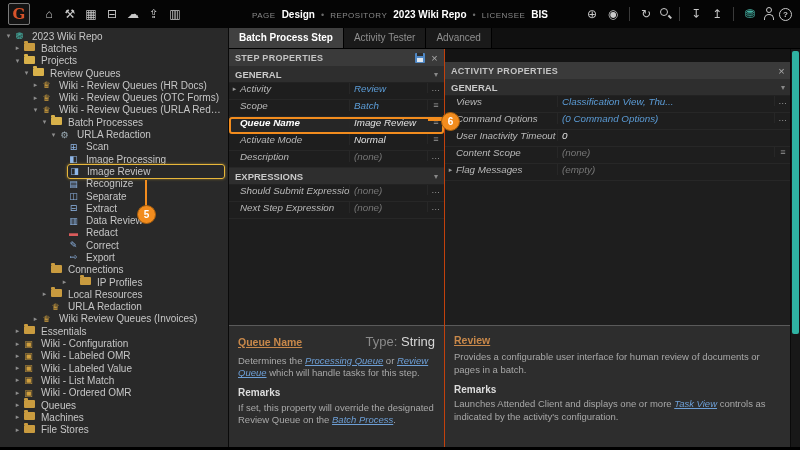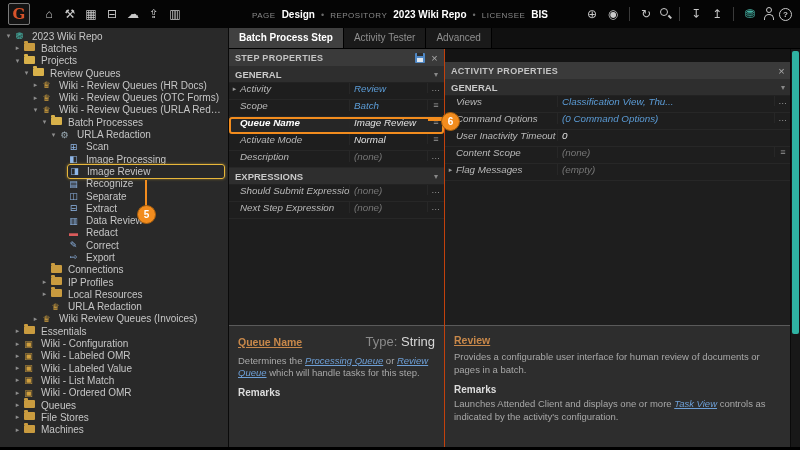--- a/index.html
+++ b/index.html
@@ -275,21 +275,21 @@
               <span class="tlabel">Export</span>
             </span>
           </div>
           <div class="trow" style="padding-left: 40px;">
             <span class="texp"></span>
             <span class="selbox">
               <span class="ticon"><span class="ti-folder"></span></span>
               <span class="tlabel">Connections</span>
             </span>
           </div>
-          <div class="trow" style="padding-left: 40px;">
+          <div class="trow" style="padding-left: 60px; gap: 9px;">
             <span class="texp">▸</span>
             <span class="selbox">
               <span class="ticon"><span class="ti-folder"></span></span>
               <span class="tlabel">IP Profiles</span>
             </span>
           </div>
           <div class="trow" style="padding-left: 40px;">
             <span class="texp">▸</span>
             <span class="selbox">
               <span class="ticon"><span class="ti-folder"></span></span>
@@ -356,28 +356,28 @@
             <span class="texp">▸</span>
             <span class="selbox">
               <span class="ticon"><span class="ti-folder"></span></span>
               <span class="tlabel">Queues</span>
             </span>
           </div>
           <div class="trow" style="padding-left: 13px;">
             <span class="texp">▸</span>
             <span class="selbox">
               <span class="ticon"><span class="ti-folder"></span></span>
+              <span class="tlabel">Machines</span>
+            </span>
+          </div>
+          <div class="trow" style="padding-left: 13px;">
+            <span class="texp">▸</span>
+            <span class="selbox">
+              <span class="ticon"><span class="ti-folder"></span></span>
               <span class="tlabel">File Stores</span>
-            </span>
-          </div>
-          <div class="trow" style="padding-left: 13px;">
-            <span class="texp">▸</span>
-            <span class="selbox">
-              <span class="ticon"><span class="ti-folder"></span></span>
-              <span class="tlabel">Machines</span>
             </span>
           </div>
         </div>
     </div>
 
     <div class="work">
       <div class="tabstrip" id="tabs">
           <div class="tab active">Batch Process Step</div>
           <div class="tab">Activity Tester</div>
           <div class="tab">Advanced</div>
@@ -457,20 +457,21 @@
                 <span class="pend">…</span>
               </div>
             </div>
           <div class="help">
             <div class="help-title-row">
               <span class="help-title">Queue Name</span>
               <span class="help-type"><span class="muted">Type:</span> <span>String</span></span>
             </div>
             <p class="help-body"><span>Determines the </span><span class="hlink">Processing Queue</span><span> or </span><span class="hlink">Review Queue</span><span> which will handle tasks for this step.</span></p>
             <div class="help-remarks">Remarks</div>
+            <p class="help-body"><span>If set, this property will override the designated Review Queue on the </span><span class="hlink">Batch Process</span><span>.</span></p>
           </div>
         </div>
 
         <div class="right-panel">
           <div class="pheader">
             <span>ACTIVITY PROPERTIES</span>
             <span class="sp"></span>
             <span class="pclose">×</span>
           </div>
           <div class="pgrid" id="act-grid">

